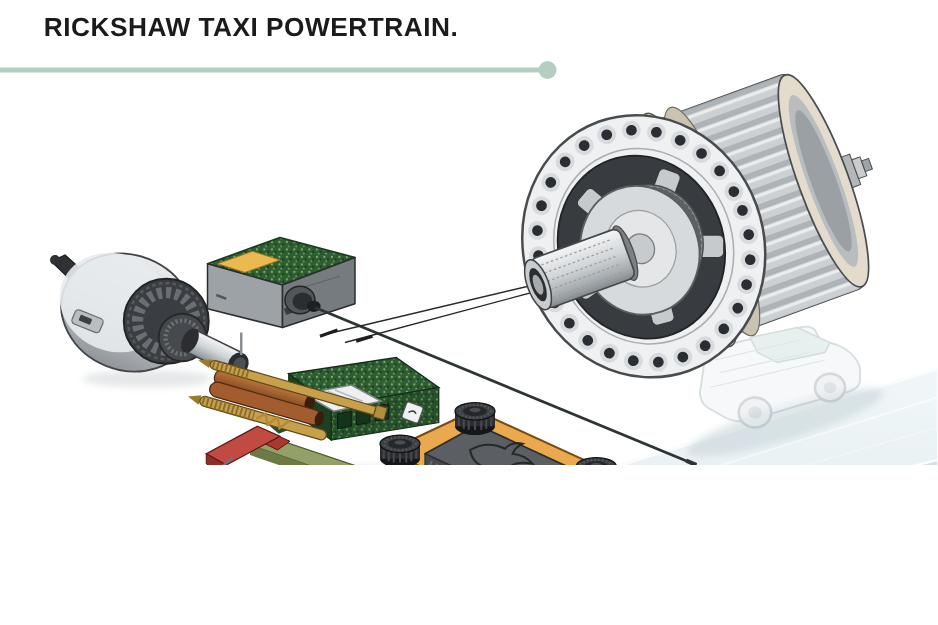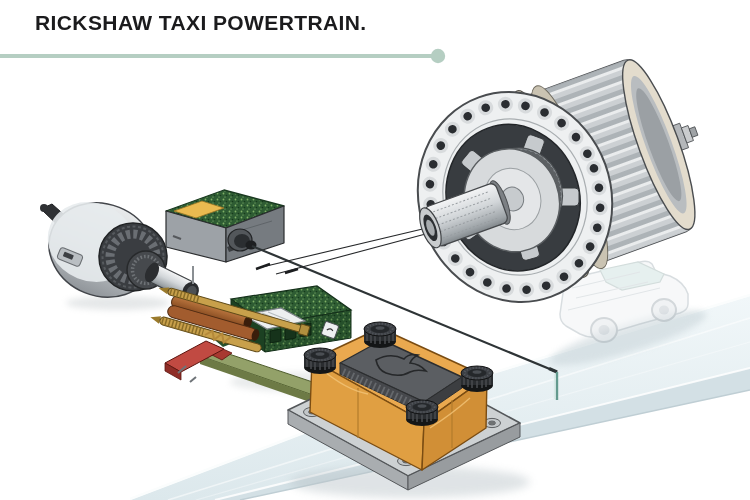--- a/index.html
+++ b/index.html
@@ -1,16 +1,16 @@
 <!DOCTYPE html>
 <html><head>
 <meta charset="utf-8">
 <style>
   html,body{margin:0;padding:0;background:#ffffff;}
-  .stage{position:relative;width:750px;height:500px;background:#ffffff;overflow:hidden;
+  .stage{position:relative;width:750px;height:372px;background:#ffffff;overflow:hidden;
          font-family:"Liberation Sans", sans-serif;}
   .title{position:absolute;left:35px;top:11px;margin:0;font-size:21px;font-weight:800;
          letter-spacing:0.4px;color:#1b1b1d;}
   svg{position:absolute;left:0;top:0;}
 </style>
 </head>
 <body>
 
 <div class="stage">
 

